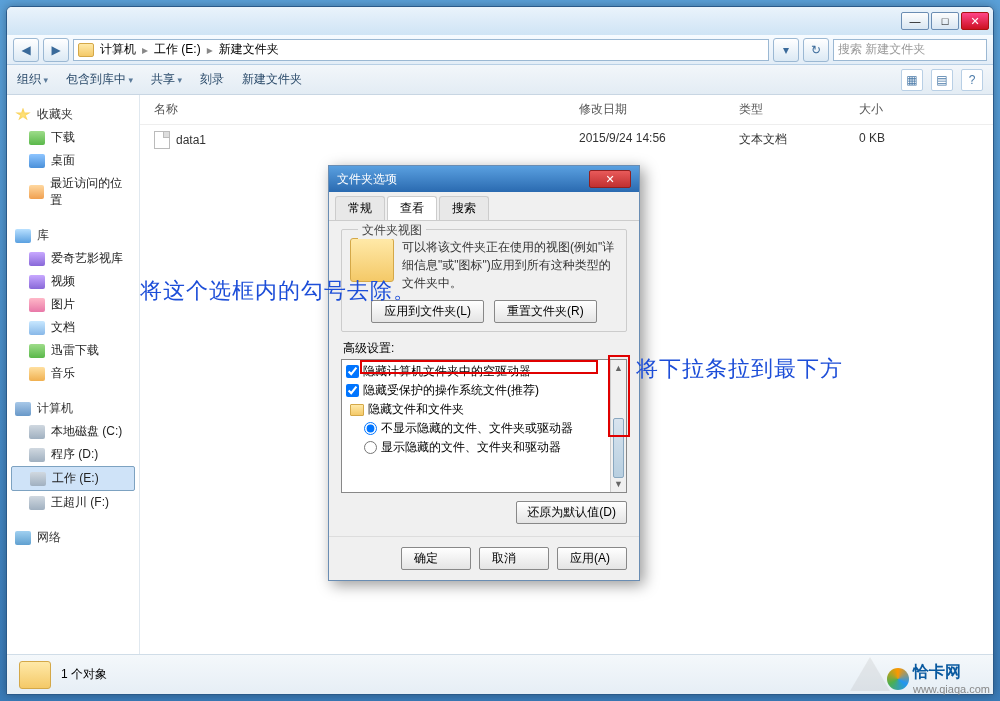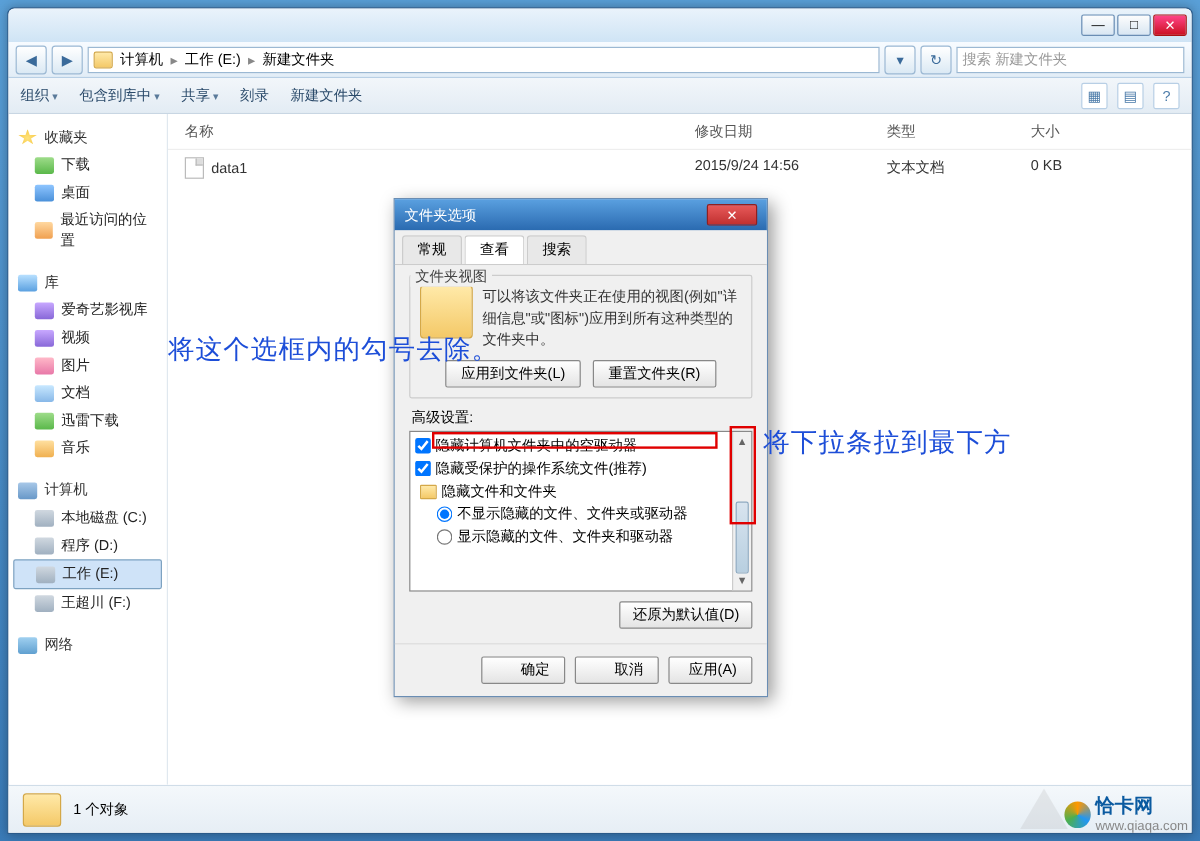--- a/index.html
+++ b/index.html
@@ -7,21 +7,21 @@
 .window{position:absolute;left:6px;top:6px;right:6px;bottom:6px;background:#fff;border:1px solid #2a5a8a;border-radius:6px 6px 0 0;box-shadow:0 0 10px rgba(0,0,0,.3);display:flex;flex-direction:column;overflow:hidden}
 .titlebar{height:28px;background:linear-gradient(#eaf3fb,#cfe4f5);display:flex;align-items:center;padding:0 4px}
 .wincontrols{margin-left:auto;display:flex;gap:2px}
 .winbtn{width:28px;height:18px;border:1px solid #6a8db3;border-radius:2px;display:flex;align-items:center;justify-content:center;font-size:11px;background:linear-gradient(#fdfdfd,#d8e6f2);cursor:pointer}
 .winbtn.close{background:linear-gradient(#f48,#c12);color:#fff;border-color:#a11}
 .navbar{height:30px;background:linear-gradient(#f7fbff,#e2edf7);border-bottom:1px solid #b8cfe5;display:flex;align-items:center;padding:0 6px;gap:4px}
 .navbtn{width:26px;height:24px;border:1px solid #9bb8d3;border-radius:3px;background:linear-gradient(#fff,#dbe9f4);display:flex;align-items:center;justify-content:center;color:#3a6a9a;cursor:pointer}
 .addressbar{flex:1;height:22px;border:1px solid #9bb8d3;background:#fff;display:flex;align-items:center;padding:0 4px;gap:6px}
 .folder-icon{width:16px;height:14px;background:linear-gradient(#ffe9a8,#f4c968);border:1px solid #d4a848;border-radius:2px;display:inline-block}
 .crumb-sep{color:#888}
-.searchbox{width:190px;height:22px;border:1px solid #9bb8d3;background:#fff;display:flex;align-items:center;padding:0 4px;color:#999}
+.searchbox{width:154px;height:22px;border:1px solid #9bb8d3;background:#fff;display:flex;align-items:center;padding:0 4px;color:#999}
 .toolbar{height:30px;background:linear-gradient(#f2f6fa,#e3ecf4);border-bottom:1px solid #c8d6e3;display:flex;align-items:center;padding:0 10px;gap:18px;color:#2a4a6a}
 .toolbar .item{cursor:pointer}
 .toolbar .item:after{content:" ▾";font-size:9px;color:#5a7a9a}
 .toolbar .item.nop:after{content:""}
 .toolbar-right{margin-left:auto;display:flex;gap:8px}
 .tbicon{width:22px;height:22px;border:1px solid #b8cfe5;border-radius:2px;background:#fff;display:flex;align-items:center;justify-content:center;color:#4a7aa8;cursor:pointer}
 .body{flex:1;display:flex;overflow:hidden;position:relative}
 .sidebar{width:133px;background:#fff;border-right:1px solid #e0e8ef;padding:8px 4px;overflow:auto}
 .sb-group{margin-bottom:12px}
 .sb-head{display:flex;align-items:center;gap:6px;padding:3px 4px;color:#333}
@@ -50,26 +50,26 @@
 .folder-big{width:32px;height:28px;background:linear-gradient(#ffe9a8,#f4c968);border:1px solid #d4a848;border-radius:3px}
 
 .dialog{position:absolute;left:328px;top:165px;width:312px;background:#f0f0f0;border:1px solid #6a8db3;box-shadow:4px 4px 14px rgba(0,0,0,.4)}
 .dlg-title{height:26px;background:linear-gradient(#5aa0e0,#2a6ab0);color:#fff;display:flex;align-items:center;padding:0 8px}
 .dlg-close{margin-left:auto;width:42px;height:18px;background:linear-gradient(#e85a5a,#c03030);border:1px solid #902020;border-radius:2px;color:#fff;display:flex;align-items:center;justify-content:center;font-size:11px;cursor:pointer}
 .tabs{display:flex;padding:4px 6px 0;background:#f0f0f0;border-bottom:1px solid #ccc}
 .tab{padding:3px 12px;border:1px solid #ccc;border-bottom:none;background:#e8e8e8;margin-right:2px;cursor:pointer;border-radius:3px 3px 0 0}
 .tab.active{background:#fff}
 .dlg-body{padding:8px 12px 12px;background:#f0f0f0}
 .group{border:1px solid #ccc;border-radius:2px;padding:8px;margin-bottom:8px;background:#f0f0f0;position:relative}
-.group-title{position:absolute;top:-8px;left:0;background:#f0f0f0;padding:0 4px;color:#444}
+.group-title{position:absolute;top:-8px;left:16px;background:#f0f0f0;padding:0 4px;color:#444}
 .folderview-box{display:flex;gap:8px;align-items:flex-start}
 .fv-icon{width:44px;height:44px;background:linear-gradient(#ffe9a8,#f4c968);border:1px solid #d4a848;border-radius:3px;flex-shrink:0}
 .fv-text{color:#333;line-height:1.5}
 .btn-row{display:flex;gap:10px;justify-content:center;margin-top:8px}
-.btn{padding:2px 12px;border:1px solid #888;border-radius:2px;background:linear-gradient(#fff,#e4e4e4);cursor:pointer;min-width:96px;text-align:right}
+.btn{padding:2px 12px;border:1px solid #888;border-radius:2px;background:linear-gradient(#fff,#e4e4e4);cursor:pointer;min-width:96px;text-align:left}
 .adv-list{height:134px;border:1px solid #888;background:#fff;overflow:hidden;position:relative}
 .adv-items{position:absolute;left:0;top:0;right:16px;padding:2px 4px}
 .adv-item{display:flex;align-items:center;gap:4px;padding:1px 0;white-space:nowrap}
 .adv-item input{margin:0}
 .adv-item.radio{padding-left:18px}
 .adv-item.folder-node{padding-left:4px}
 .adv-item .mini-folder{width:14px;height:12px;background:linear-gradient(#ffe9a8,#f4c968);border:1px solid #d4a848;border-radius:1px}
 .scrollbar{position:absolute;right:0;top:0;bottom:0;width:16px;background:#f0f0f0;border-left:1px solid #ccc}
 .sb-thumb{position:absolute;left:2px;right:2px;top:58px;height:60px;background:linear-gradient(#d8e4ef,#b8cfe0);border:1px solid #8aa8c0;border-radius:2px;cursor:pointer}
 .sb-arrow{position:absolute;left:0;right:0;height:16px;display:flex;align-items:center;justify-content:center;color:#666;font-size:9px;cursor:pointer}

